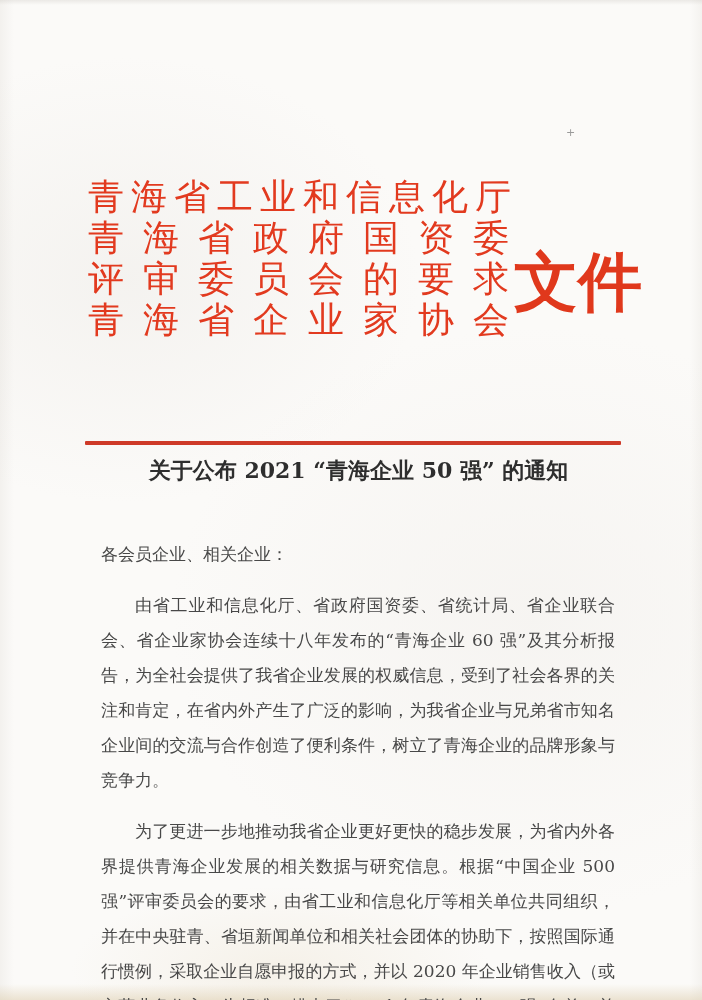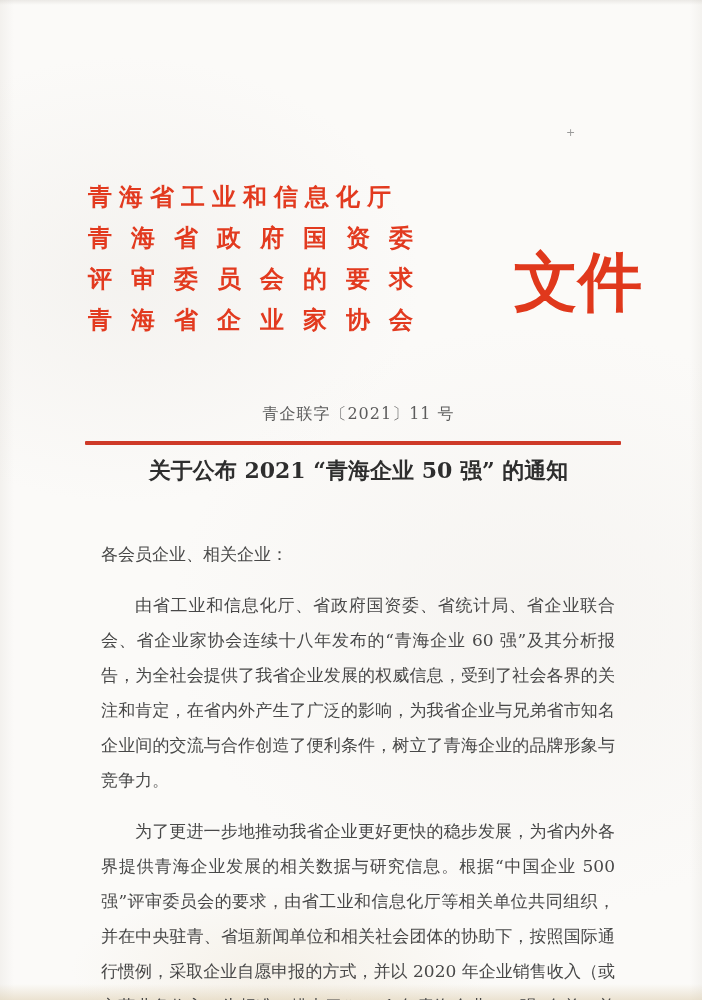--- a/index.html
+++ b/index.html
@@ -25,22 +25,22 @@
   }
 
   
   .letterhead {
     position: absolute;
     left: 88px;
     top: 176px;
     width: 424px;
   }
   .lh-line {
-    font-size: 24px;
-    font-weight: 700;
+    font-size: 36px;
+    font-weight: 400;
     line-height: 41px;
     height: 41px;
     white-space: nowrap;
     overflow: visible;
     text-align: left;
   }
   .lh-sp-10 { letter-spacing: 7px;  margin-right: -7px;  }
   .lh-sp-8  { letter-spacing: 19px; margin-right: -19px; }
   .lh-sp-6  { letter-spacing: 41px; margin-right: -41px; }
 
@@ -122,21 +122,20 @@
 
   <div class="letterhead">
     <div class="lh-line lh-sp-10" style="color: rgb(226, 58, 31);">青海省工业和信息化厅</div>
     <div class="lh-line lh-sp-8" style="color: rgb(226, 58, 31);">青海省政府国资委</div>
     <div class="lh-line lh-sp-8" style="color: rgb(226, 58, 31);">评审委员会的要求</div>
     <div class="lh-line lh-sp-8" style="color: rgb(226, 58, 31);">青海省企业家协会</div>
   </div>
 
   <div class="wenjian" style="color: rgb(224, 56, 28);">文件</div>
 
-  <div class="doc-number">青企联字〔2021〕11 号</div>
 
   <div class="divider" style="background-color: rgb(206, 58, 40);"></div>
 
   <div class="title">关于公布 2021 “青海企业 50 强” 的通知</div>
 
   <div class="body-text">
     <p class="salutation">各会员企业、相关企业：</p>
     <p class="para">由省工业和信息化厅、省政府国资委、省统计局、省企业联合会、省企业家协会连续十八年发布的“青海企业 60 强”及其分析报告，为全社会提供了我省企业发展的权威信息，受到了社会各界的关注和肯定，在省内外产生了广泛的影响，为我省企业与兄弟省市知名企业间的交流与合作创造了便利条件，树立了青海企业的品牌形象与竞争力。</p>
     <p class="para">为了更进一步地推动我省企业更好更快的稳步发展，为省内外各界提供青海企业发展的相关数据与研究信息。根据“中国企业 500 强”评审委员会的要求，由省工业和信息化厅等相关单位共同组织，并在中央驻青、省垣新闻单位和相关社会团体的协助下，按照国际通行惯例，采取企业自愿申报的方式，并以 2020 年企业销售收入（或主营业务收入）为标准，排出了“2021 年青海企业 50 强”名单。并经省内相关专家委员会审定，现将“2021 年青海企业 50 强”名单予以</p>
   </div>

